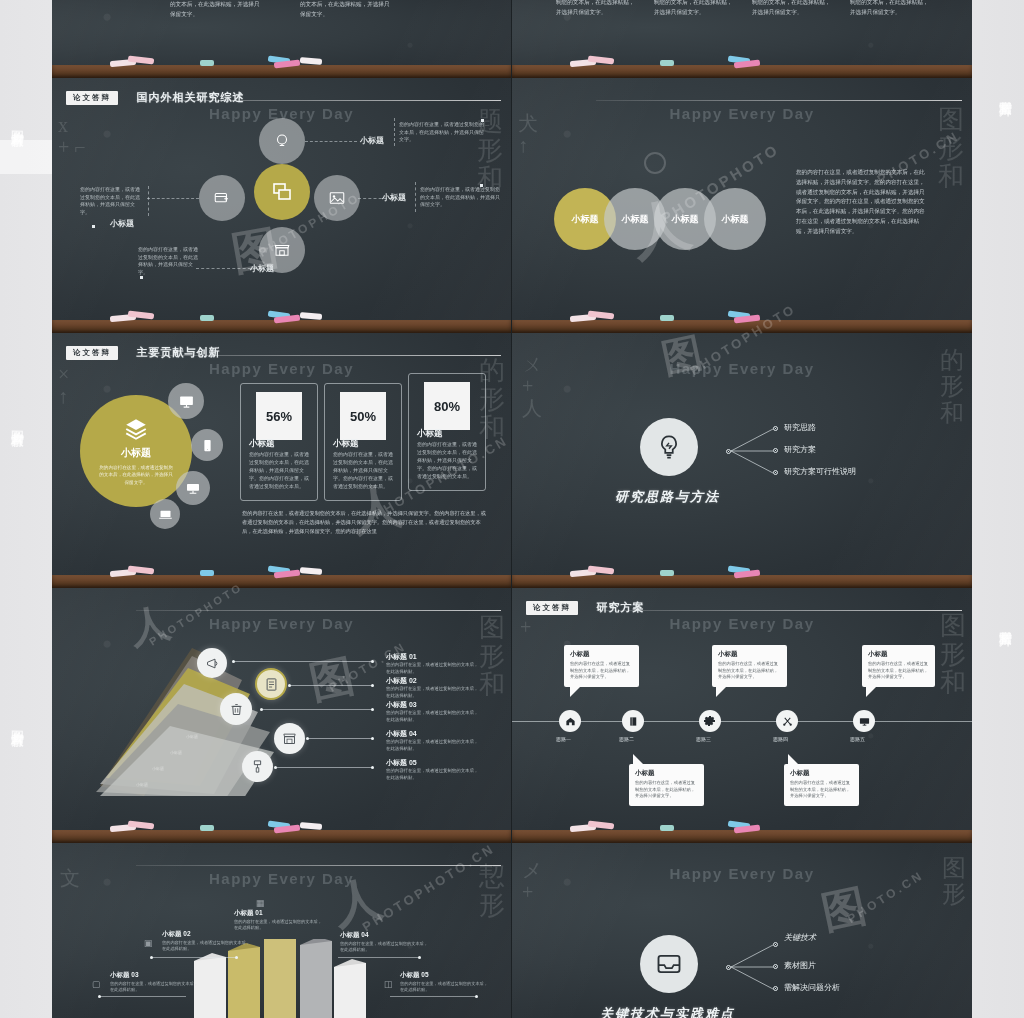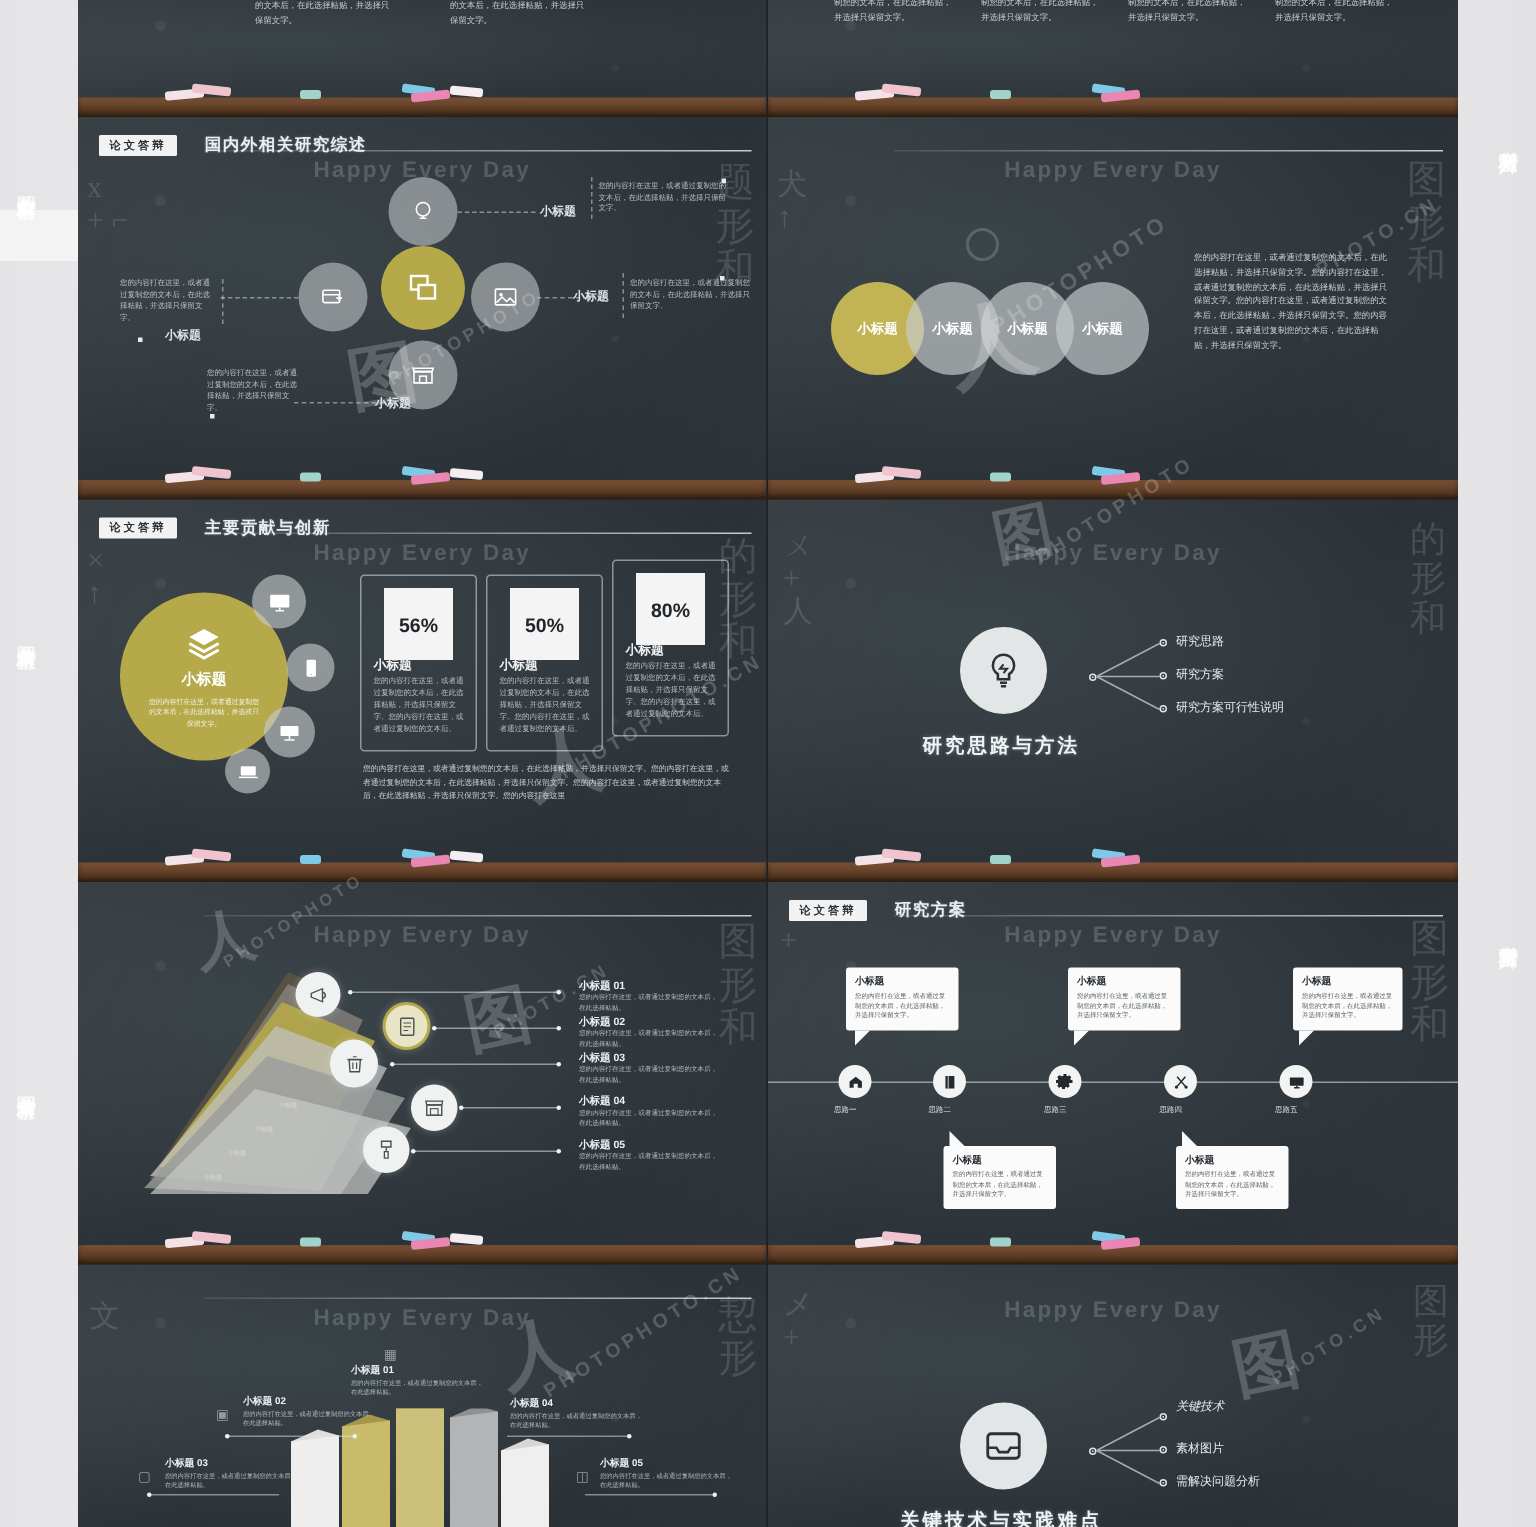--- a/index.html
+++ b/index.html
@@ -116,21 +116,21 @@
   .card .pct { position:absolute; left:50%; transform:translateX(-50%); top:8px;
                width:46px; height:48px; background:#f4f4f4; color:#20262b;
                font-size:13px; font-weight:bold; display:flex; align-items:center; justify-content:center; }
   .card .ch { position:absolute; left:8px; top:54px; color:#eef2f4; font-size:8.5px; font-weight:bold; }
   .card .cp { position:absolute; left:8px; right:8px; top:66px; color:rgba(214,222,226,.8); font-size:5px; line-height:1.6; }
 
   
   .bigicon { position:absolute; width:58px; height:58px; border-radius:50%;
              background:#e2e6e7; display:flex; align-items:center; justify-content:center; z-index:3; }
   .bigtitle { position:absolute; color:#eef3f5; font-size:13px; font-weight:bold; letter-spacing:2px; z-index:3;
-              text-shadow: 0 0 3px rgba(255,255,255,.3); }
+              text-shadow: 0 0 3px rgba(255,255,255,.3); font-style: italic; }
   .branch-item { position:absolute; color:#e4eaec; font-size:8px; z-index:4; white-space:nowrap; }
   .ring { position:absolute; width:5px; height:5px; border:1px solid #dfe6e9; border-radius:50%; z-index:4; }
   .ring::after { content:""; position:absolute; left:1px; top:1px; width:1px; height:1px; background:#dfe6e9; }
 
   
   .cone-layer { position:absolute; z-index:2; }
   .icon-circle { position:absolute; border-radius:50%; background:#f0f2f2;
                  display:flex; align-items:center; justify-content:center; z-index:4;
                  box-shadow:0 0 6px rgba(255,255,255,.25); }
   .lead-line { position:absolute; height:1px; background: rgba(225,232,236,.55); z-index:3; }

